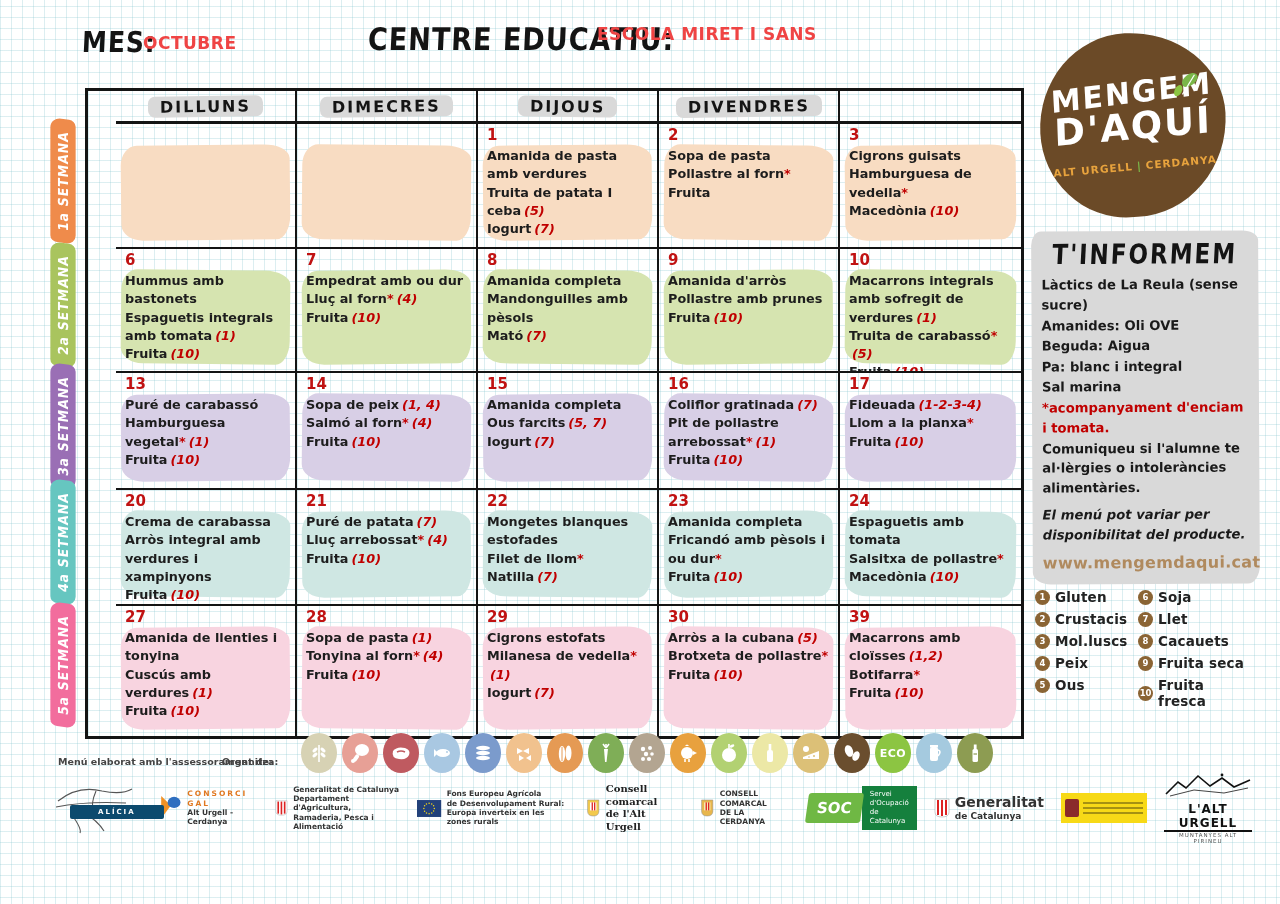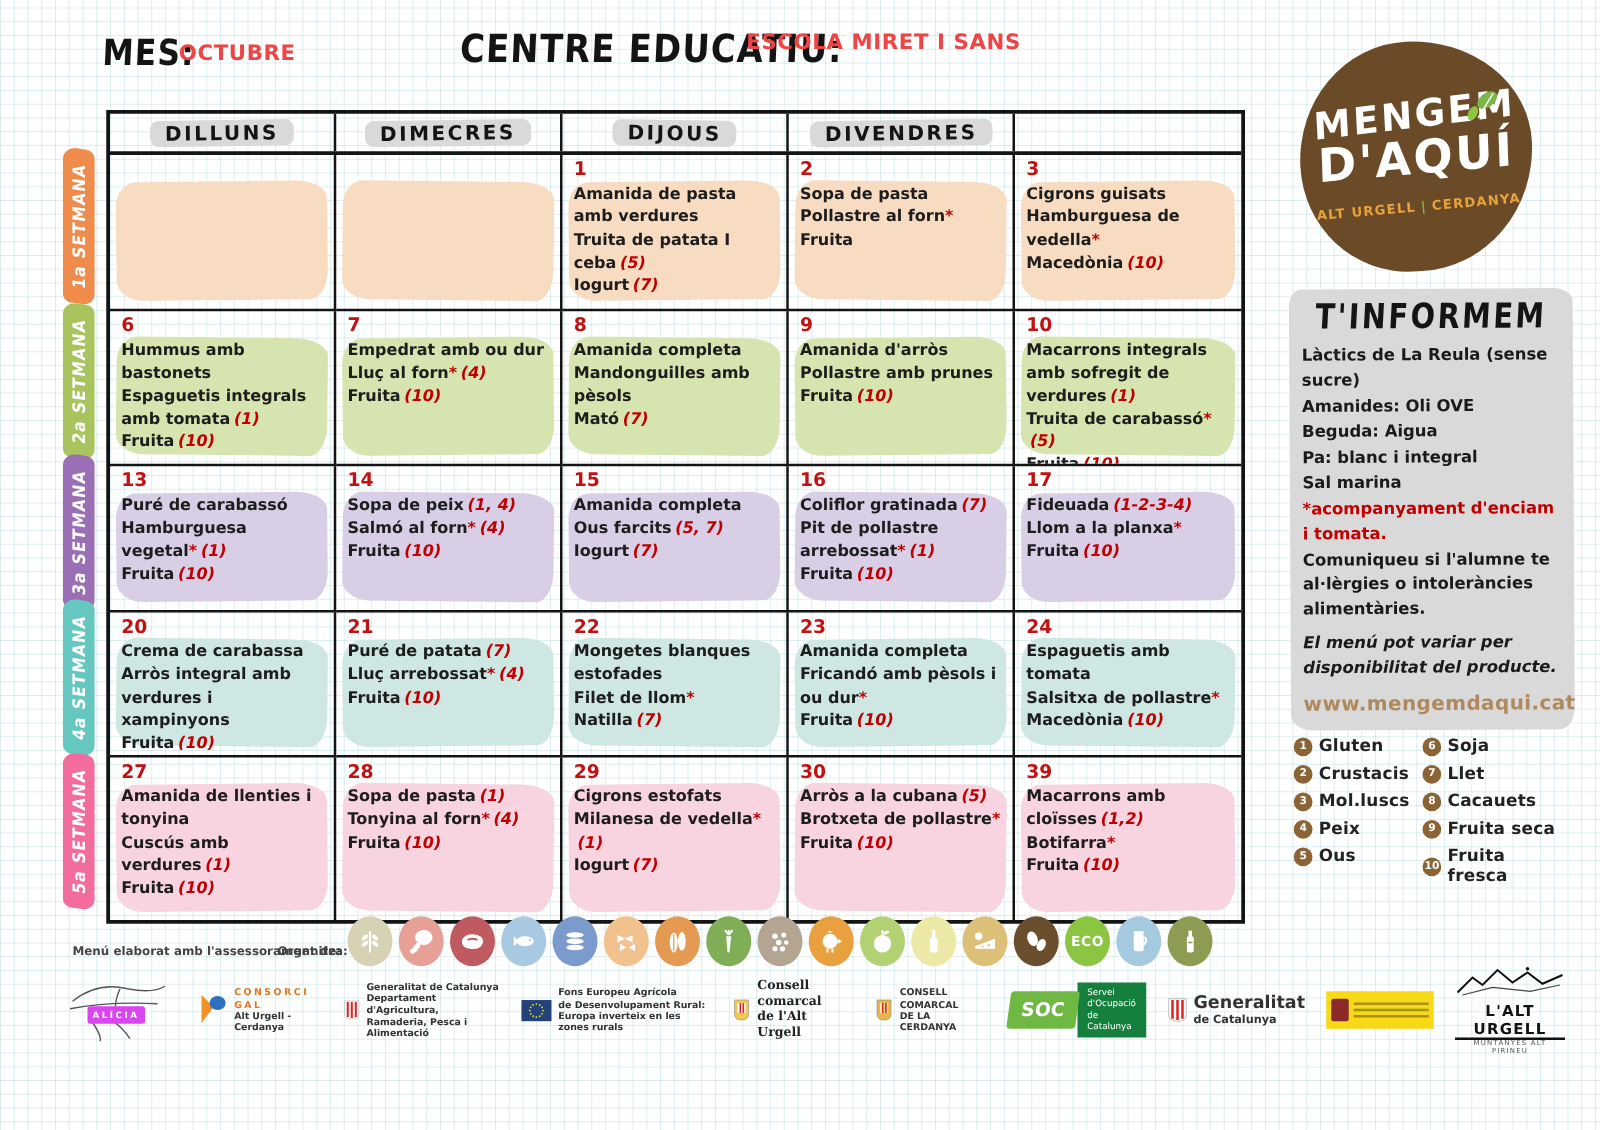--- a/index.html
+++ b/index.html
@@ -16,21 +16,21 @@
   
   .hdr-label{position:absolute;font-weight:900;font-size:25px;color:#141414;
     letter-spacing:1px;transform:scaleY(1.15) skewX(-3deg);}
   .hdr-value{position:absolute;font-weight:700;font-size:17px;color:#ef4444;letter-spacing:.5px;}
   #mes-label{left:82px;top:28px;}
   #mes-value{left:143px;top:33px;}
   #centre-label{left:368px;top:24px;font-size:27px;}
   #centre-value{left:597px;top:24px;}
 
   
-  #cal-wrap{position:absolute;left:85px;top:88px;width:905px;border:3px solid #141414;background:rgba(255,255,255,0);}
+  #cal-wrap{position:absolute;left:85px;top:88px;width:905px;border:3px solid #141414;background:rgba(255,255,255,0);padding-left:28px;}
   #day-headers{display:grid;grid-template-columns:repeat(5,1fr);height:30px;border-bottom:3px solid #141414;}
   .day-header{display:flex;align-items:center;justify-content:center;border-right:2.5px solid #141414;}
   .day-header:nth-child(5){border-right:none;}
   .day-header .blob{background:#d9d9d9;border-radius:7px;padding:1px 12px;
     font-weight:900;font-size:16px;letter-spacing:2px;color:#141414;
     transform:scaleY(1.15) skewX(-4deg) rotate(-.6deg);}
   #cal-cells{display:grid;grid-template-columns:repeat(5,1fr);grid-template-rows:125px 124px 117px 116px 130px;}
   .cal-cell{position:relative;border-right:2.5px solid #141414;border-bottom:2.5px solid #141414;overflow:hidden;}
   .cal-cell.col5{border-right:none;}
   .cal-cell.row5{border-bottom:none;}
@@ -70,42 +70,42 @@
 
   
   #legend{position:absolute;left:1035px;top:589px;width:212px;display:flex;gap:8px;}
   .legend-col{display:flex;flex-direction:column;gap:6px;}
   .legend-item{display:flex;align-items:center;gap:5px;}
   .legend-num{width:15px;height:15px;border-radius:50%;background:#8a6434;color:#fff;
     font-size:8.5px;font-weight:800;display:flex;align-items:center;justify-content:center;flex:0 0 15px;}
   .legend-label{font-weight:600;font-size:13.5px;color:#222;letter-spacing:.2px;}
 
   
-  #food-icons{position:absolute;left:278px;top:733px;display:flex;gap:5px;text-align:right;}
+  #food-icons{position:absolute;left:301px;top:733px;display:flex;gap:5px;text-align:right;}
   .food-icon{width:36px;height:40px;border-radius:50%;display:flex;align-items:center;justify-content:center;}
   .food-icon svg{width:24px;height:24px;}
   .food-icon .eco-text{color:#fff;font-weight:900;font-size:11px;letter-spacing:.5px;}
 
   
   .foot-label{position:absolute;font-size:9.5px;color:#444;font-weight:600;}
   #advisor-label{left:58px;top:756px;}
   #organizer-label{left:222px;top:756px;}
   #logos-row{position:absolute;left:52px;top:772px;width:1200px;display:flex;align-items:center;gap:17px;}
   .logo{display:flex;align-items:center;gap:5px;}
   .logo-text{font-size:7.5px;line-height:1.25;color:#333;font-weight:600;}
   .logo-text.bold{font-weight:800;}
   .logo-text.serif{font-family:"DejaVu Serif",serif;font-size:10px;font-weight:700;color:#222;}
   .soc-green{background:#6fb844;color:#fff;font-weight:900;font-size:15px;padding:6px 10px;border-radius:3px;transform:skewX(-8deg);}
   .soc-blue{background:#15803d;color:#fff;font-size:7px;line-height:1.3;padding:4px 8px;font-weight:400;}
   .spain-box{background:#f7d917;width:78px;height:30px;display:flex;align-items:center;gap:4px;padding:0 4px;}
   .spain-crest{width:14px;height:18px;background:#8a2a2b;border-radius:2px;}
   .spain-lines{flex:1;}
   .spain-lines div{height:2px;background:#7a6a10;margin:3px 0;opacity:.65;}
-  .alicia-box{background:#d946ef;color:#fff;font-weight:800;font-size:7px;letter-spacing:2px;
-    padding:3px 4px;border-radius:2px;position:absolute;left:18px;top:24px;}
+  .alicia-box{background:#0c4a6e;color:#fff;font-weight:800;font-size:7px;letter-spacing:2px;
+    padding:3px 28px;border-radius:2px;position:absolute;left:18px;top:24px;}
   .alturgell-name{font-weight:900;font-size:12px;letter-spacing:1px;color:#111;border-bottom:2px solid #111;}
   .alturgell-sub{font-size:5.5px;color:#555;letter-spacing:1px;text-align:center;}
 </style>
 </head>
 <body>
 
 <div class="hdr-label" id="mes-label">MES:</div>
 <div class="hdr-value" id="mes-value">OCTUBRE</div>
 <div class="hdr-label" id="centre-label">CENTRE EDUCATIU:</div>
 <div class="hdr-value" id="centre-value">ESCOLA MIRET I SANS</div>

